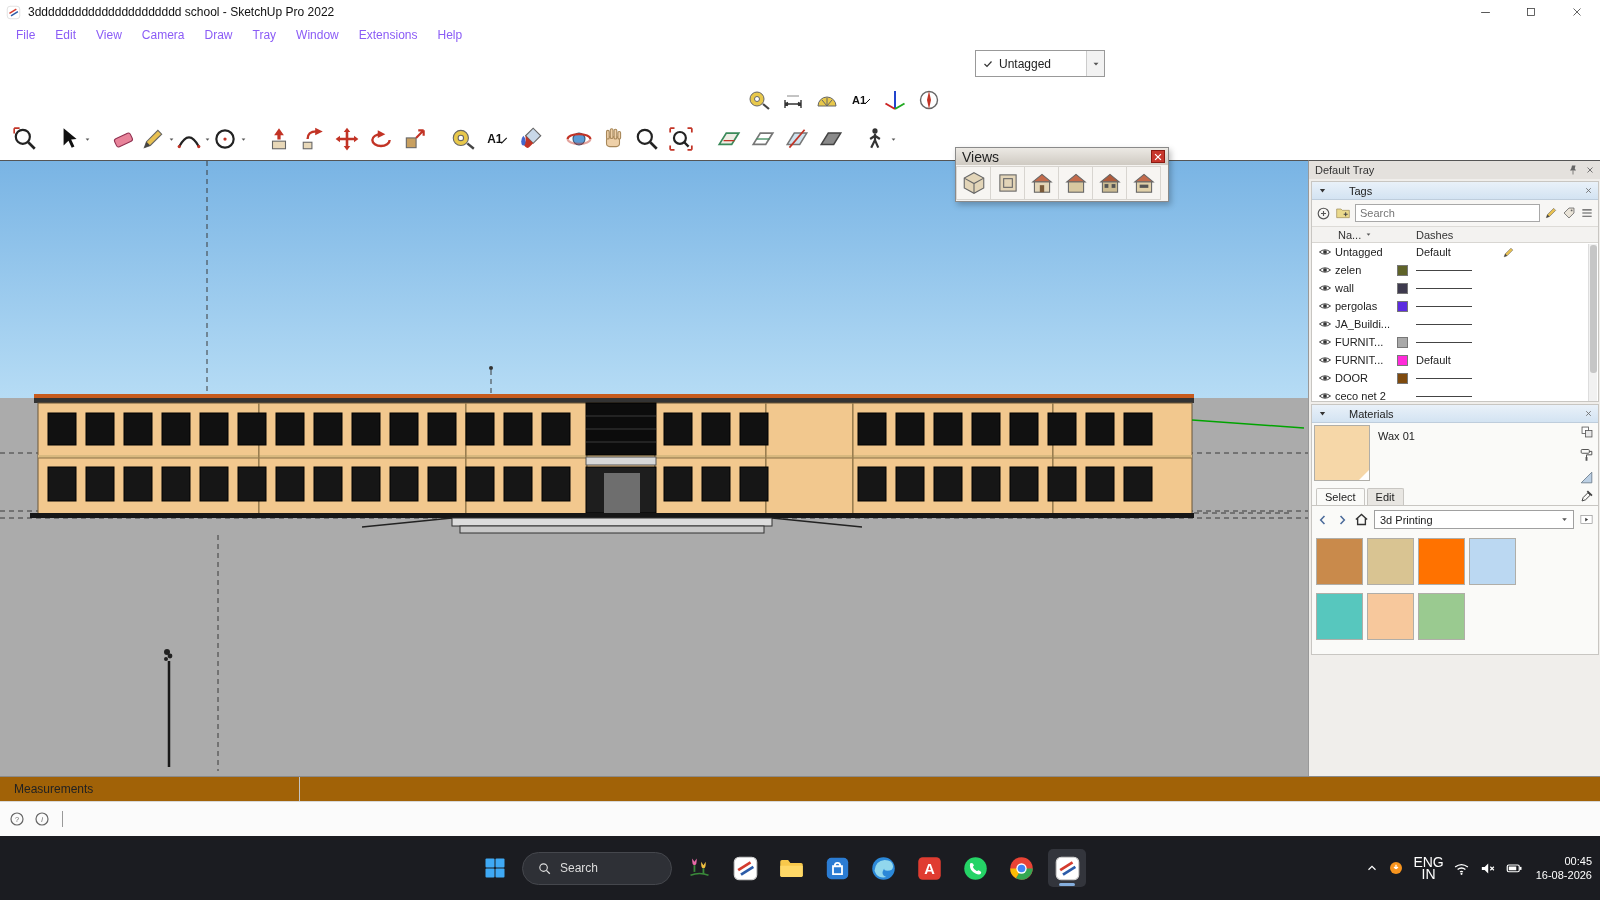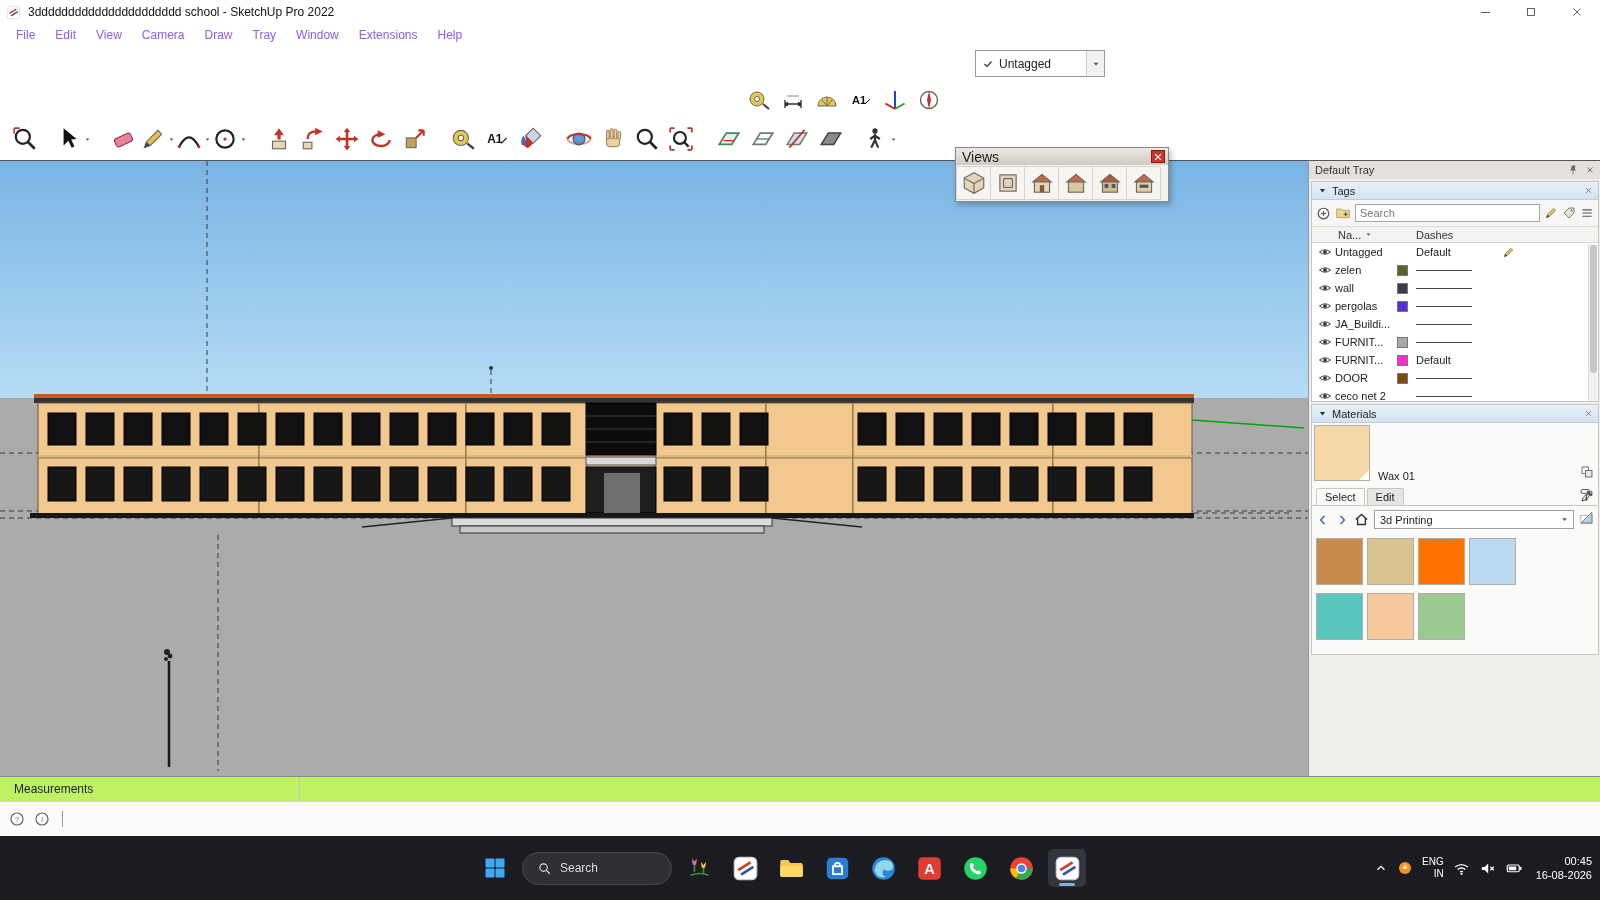--- a/index.html
+++ b/index.html
@@ -44,73 +44,73 @@
 
   
   .tray{position:absolute;left:1308px;top:160px;width:292px;height:616px;background:#F0EEEB;border-left:1px solid #999;border-top:1px solid #555;}
   .tray-header{height:18px;display:flex;align-items:center;background:#E4E1DD;padding:0 4px 0 6px;}
   .tray-title{font-size:11px;color:#333;flex:1;}
   .tray-hicon{margin-left:5px;display:flex;}
   .panel{position:absolute;left:2px;width:288px;background:#FAFAF8;border:1px solid #C8C6C2;}
   .panel-tags{top:20px;}
   .panel-materials{top:243px;}
   .panel-header{height:18px;display:flex;align-items:center;background:linear-gradient(#E9F1F9,#D3E3F2);border-bottom:1px solid #BECDDC;padding:0 4px 0 6px;}
-  .panel-header .ph-title{font-size:11px;color:#222;flex:1;margin-left:5px;}
+  .panel-header .ph-title{font-size:11px;color:#222;flex:1;margin-left:22px;}
   .tags-toolbar{height:26px;display:flex;align-items:center;gap:4px;padding:0 4px;background:#F7F6F4;}
   .tags-search{flex:1;height:18px;border:1px solid #A8A8A8;font-size:11px;padding:0 4px;color:#333;min-width:40px;}
   .tt-icon{display:flex;align-items:center;justify-content:center;}
   .tags-colhead{height:17px;display:flex;align-items:center;background:#F3F2F0;border-top:1px solid #DDDBD7;border-bottom:1px solid #D8D6D2;font-size:11px;color:#333;}
   .ch-name{margin-left:26px;display:flex;align-items:center;gap:3px;width:76px;}
   .ch-dashes{margin-left:2px;}
   .tags-rows{height:158px;overflow:hidden;background:#fff;}
   .tag-row{display:flex;align-items:center;height:18px;font-size:11px;color:#222;padding-left:3px;}
   .tag-row .eye{width:20px;display:flex;justify-content:center;flex:none;}
   .tag-name{width:62px;white-space:nowrap;overflow:hidden;flex:none;}
   .tag-swatch{width:11px;height:11px;border:1px solid #777;margin-right:8px;flex:none;}
   .tag-dash{width:80px;display:flex;align-items:center;flex:none;}
   .dash-line{display:inline-block;width:56px;border-top:1px solid #444;}
   .tag-pencil{margin-left:6px;display:flex;}
   .tags-scroll{position:absolute;right:1px;top:62px;width:9px;height:157px;background:#F1F1F1;border-left:1px solid #DDD;}
   .tags-scroll .thumb{position:absolute;left:1px;top:1px;width:7px;height:128px;background:#C6C6C6;border-radius:3px;}
 
   .mat-preview-row{display:flex;padding:2px;height:62px;position:relative;}
   .mat-thumb{width:56px;height:56px;border:1px solid #B0AEA8;position:relative;flex:none;}
   .mat-thumb::after{content:"";position:absolute;right:0;bottom:0;border-style:solid;border-width:0 10px 10px 0;border-color:transparent #fff transparent transparent;transform:rotate(90deg);}
-  .mat-right{flex:1;position:relative;padding:1px 4px;margin-top:40px;}
+  .mat-right{flex:1;position:relative;padding:1px 4px;}
   .mat-name{font-size:11px;color:#222;border:1px solid transparent;display:inline-block;padding:1px 3px;}
   .mat-side-icons{position:absolute;right:2px;top:0;display:flex;flex-direction:column;gap:8px;align-items:center;}
   .mat-tabs{display:flex;align-items:flex-end;height:21px;border-bottom:1px solid #C8C6C2;padding:0 4px;}
   .mtab{font-size:11px;color:#222;padding:2px 8px 2px;border:1px solid #C8C6C2;border-bottom:none;background:#E8E6E2;margin-right:2px;border-radius:2px 2px 0 0;}
   .mtab.active{background:#FAFAF8;}
   .mat-dropper{margin-left:auto;display:flex;align-items:center;padding-bottom:2px;}
   .mat-nav{display:flex;align-items:center;gap:5px;padding:4px 4px 3px;}
   .mat-select{flex:1;display:flex;align-items:center;justify-content:space-between;border:1px solid #A0A0A0;background:#fff;height:19px;font-size:11px;color:#222;padding:0 3px 0 5px;}
   .mat-swatches{display:flex;flex-wrap:wrap;gap:4px;padding:6px 4px 10px;}
   .swatch-cell{width:47px;height:47px;border:1px solid #B0AEA8;}
 
   
-  .measure-bar{position:absolute;left:0;top:776px;width:1600px;height:25px;background:#bef264;border-top:1px solid #8a8a8a;display:flex;}
+  .measure-bar{position:absolute;left:0;top:776px;width:1600px;height:25px;background:#a16207;border-top:1px solid #8a8a8a;display:flex;}
   .measure-box{width:300px;height:100%;border-right:1px solid #C4C4C4;display:flex;align-items:center;padding-left:14px;font-size:12px;color:#222;}
   .measure-value{flex:1;}
   .statusbar{position:absolute;left:0;top:801px;width:1600px;height:35px;background:#FBFBFB;border-top:1px solid #D8D8D8;display:flex;align-items:center;}
   .sb-icon{margin-left:9px;display:flex;}
   .sb-sep{width:1px;height:16px;background:#999;margin:0 10px 0 12px;}
   .sb-text{font-size:12.5px;color:#222;}
 
   
   .taskbar{position:absolute;left:0;top:836px;width:1600px;height:64px;background:#1B1C21;}
   .tb-left{position:absolute;left:476px;top:0;height:64px;display:flex;align-items:center;gap:8px;}
   .tb-icon{width:38px;height:38px;display:flex;align-items:center;justify-content:center;border-radius:5px;position:relative;}
   .tb-icon.active{background:#33353C;}
   .tb-icon.active::after{content:"";position:absolute;bottom:1px;left:11px;width:16px;height:3px;border-radius:2px;background:#85AEDD;}
   .search-pill{display:flex;align-items:center;gap:8px;background:#2E3036;border:1px solid #45474D;border-radius:17px;height:33px;padding:0 14px;color:#DDD;font-size:12px;width:150px;}
   .tb-apps{display:flex;align-items:center;gap:8px;}
   .tb-tray{position:absolute;right:8px;top:0;height:64px;display:flex;align-items:center;gap:9px;color:#fff;}
   .tb-tricon{display:flex;align-items:center;justify-content:center;}
-  .lang{font-size:10px;line-height:12px;text-align:right;color:#fff;}
+  .lang{font-size:14px;line-height:12px;text-align:center;color:#fff;}
   .clock{font-size:11px;line-height:14px;text-align:right;color:#fff;margin-left:4px;}
 </style>
 </head>
 <body>
 
 <div id="app">
 
   <div class="titlebar">
     <span class="app-logo" style="display: flex;">
         <svg viewBox="0 0 24 24" width="15" height="15">

